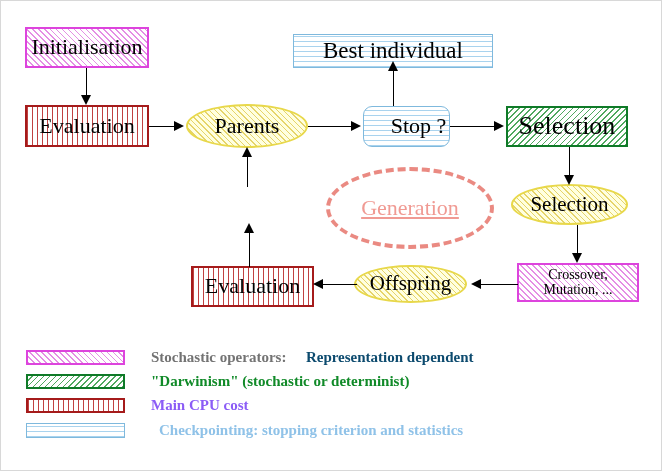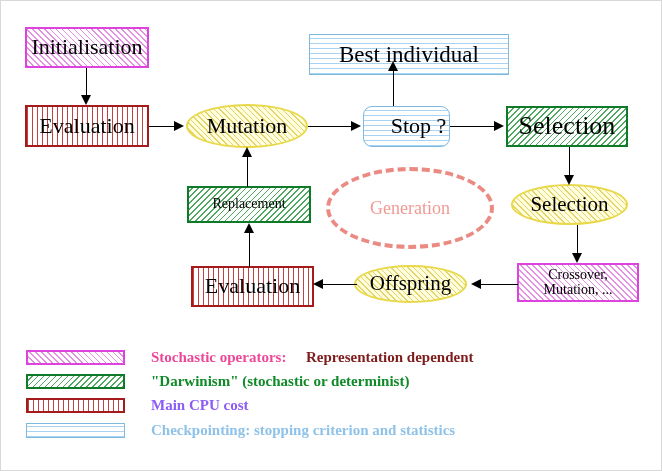--- a/index.html
+++ b/index.html
@@ -80,55 +80,54 @@
   .arrow{position:absolute;width:0;height:0;}
   .ar-right{border-left:10px solid #000;border-top:5.5px solid transparent;border-bottom:5.5px solid transparent;}
   .ar-left{border-right:10px solid #000;border-top:5.5px solid transparent;border-bottom:5.5px solid transparent;}
   .ar-down{border-top:10px solid #000;border-left:5.5px solid transparent;border-right:5.5px solid transparent;}
   .ar-up{border-bottom:10px solid #000;border-left:5.5px solid transparent;border-right:5.5px solid transparent;}
 
   
   .legend-row{position:absolute;display:flex;align-items:center;}
   .swatch{width:99px;height:15px;box-sizing:border-box;}
   .legend-text{margin-left:26px;font-family:"Liberation Serif",serif;font-weight:bold;font-size:15px;white-space:nowrap;}
-  .lg-magenta{color:#ec4899;}
-  .lg-gold{color:#7f1d1d;}
+  .lg-magenta{color:#737373;}
+  .lg-gold{color:#0c4a6e;}
   .lg-green{color:#108a28;}
   .lg-red{color:#8b5cf6;}
   .lg-blue{color:#8fc2e8;}
 </style>
 </head>
 <body>
 
 <div id="canvas">
 
   <div class="node hatch-magenta" style="left:24px;top:26px;width:124px;height:41px;font-size:22px;">Initialisation</div>
 
   <div class="node hatch-red" style="left:24px;top:104px;width:124px;height:42px;font-size:22px;">Evaluation</div>
 
-  <div class="node hatch-yellow ellipse" style="left:185px;top:103px;width:122px;height:44px;font-size:22px;">Mutation</div>
+  <div class="node hatch-yellow ellipse" style="left:185px;top:103px;width:122px;height:44px;font-size:22px;">Parents</div>
 
-  <div class="node hatch-blue" style="left:292px;top:33px;width:200px;height:41px;font-size:23px;margin-left:16px;">Best individual</div>
+  <div class="node hatch-blue" style="left:292px;top:33px;width:200px;height:34px;font-size:23px;">Best individual</div>
 
   <div class="node hatch-blue rounded" style="left:362px;top:105px;width:87px;height:41px;font-size:22px;padding-left:24px;">Stop ?</div>
 
   <div class="node hatch-green" style="left:505px;top:105px;width:122px;height:41px;font-size:26px;">Selection</div>
 
   <div class="node hatch-yellow ellipse" style="left:510px;top:183px;width:117px;height:41px;font-size:21px;">Selection</div>
 
   <div class="node hatch-magenta" style="left:516px;top:262px;width:122px;height:39px;font-size:14px;">Crossover,
 Mutation, ...</div>
 
   <div class="node hatch-yellow ellipse" style="left:353px;top:264px;width:113px;height:38px;font-size:21px;">Offspring</div>
 
   <div class="node hatch-red" style="left:190px;top:265px;width:123px;height:41px;font-size:22px;">Evaluation</div>
 
-  <div class="node hatch-green" style="left:186px;top:185px;width:124px;height:37px;font-size:14px;">Replacement</div>
 
-  <div class="gen-ellipse" style="left:325px;top:166px;width:168px;height:82px;font-size:18px;">Generation</div>
+  <div class="gen-ellipse" style="left:325px;top:166px;width:168px;height:82px;font-size:22px;text-decoration:underline;">Generation</div>
 
   <div class="ln lnv" style="left:85px;top:67px;height:29px;"></div>
   <div class="arrow ar-down" style="left:80px;top:94px;"></div>
 
   <div class="ln lnh" style="left:148px;top:125px;width:29px;"></div>
   <div class="arrow ar-right" style="left:173px;top:119.5px;"></div>
 
   <div class="ln lnh" style="left:307px;top:125px;width:48px;"></div>
   <div class="arrow ar-right" style="left:350px;top:119.5px;"></div>
 
@@ -168,18 +167,18 @@
   <div class="legend-row" style="left:25px;top:372px;">
     <div class="swatch hatch-green"></div>
     <div class="legend-text lg-green">"Darwinism" (stochastic or determinist)</div>
   </div>
 
   <div class="legend-row" style="left:25px;top:396px;">
     <div class="swatch hatch-red"></div>
     <div class="legend-text lg-red">Main CPU cost</div>
   </div>
 
-  <div class="legend-row" style="left:25px;top:421px;">
+  <div class="legend-row" style="left:25px;top:421px;gap:8px;">
     <div class="swatch hatch-blue"></div>
     <div class="legend-text lg-blue">Checkpointing: stopping criterion and statistics</div>
   </div>
 
 </div>
 
 </body></html>

